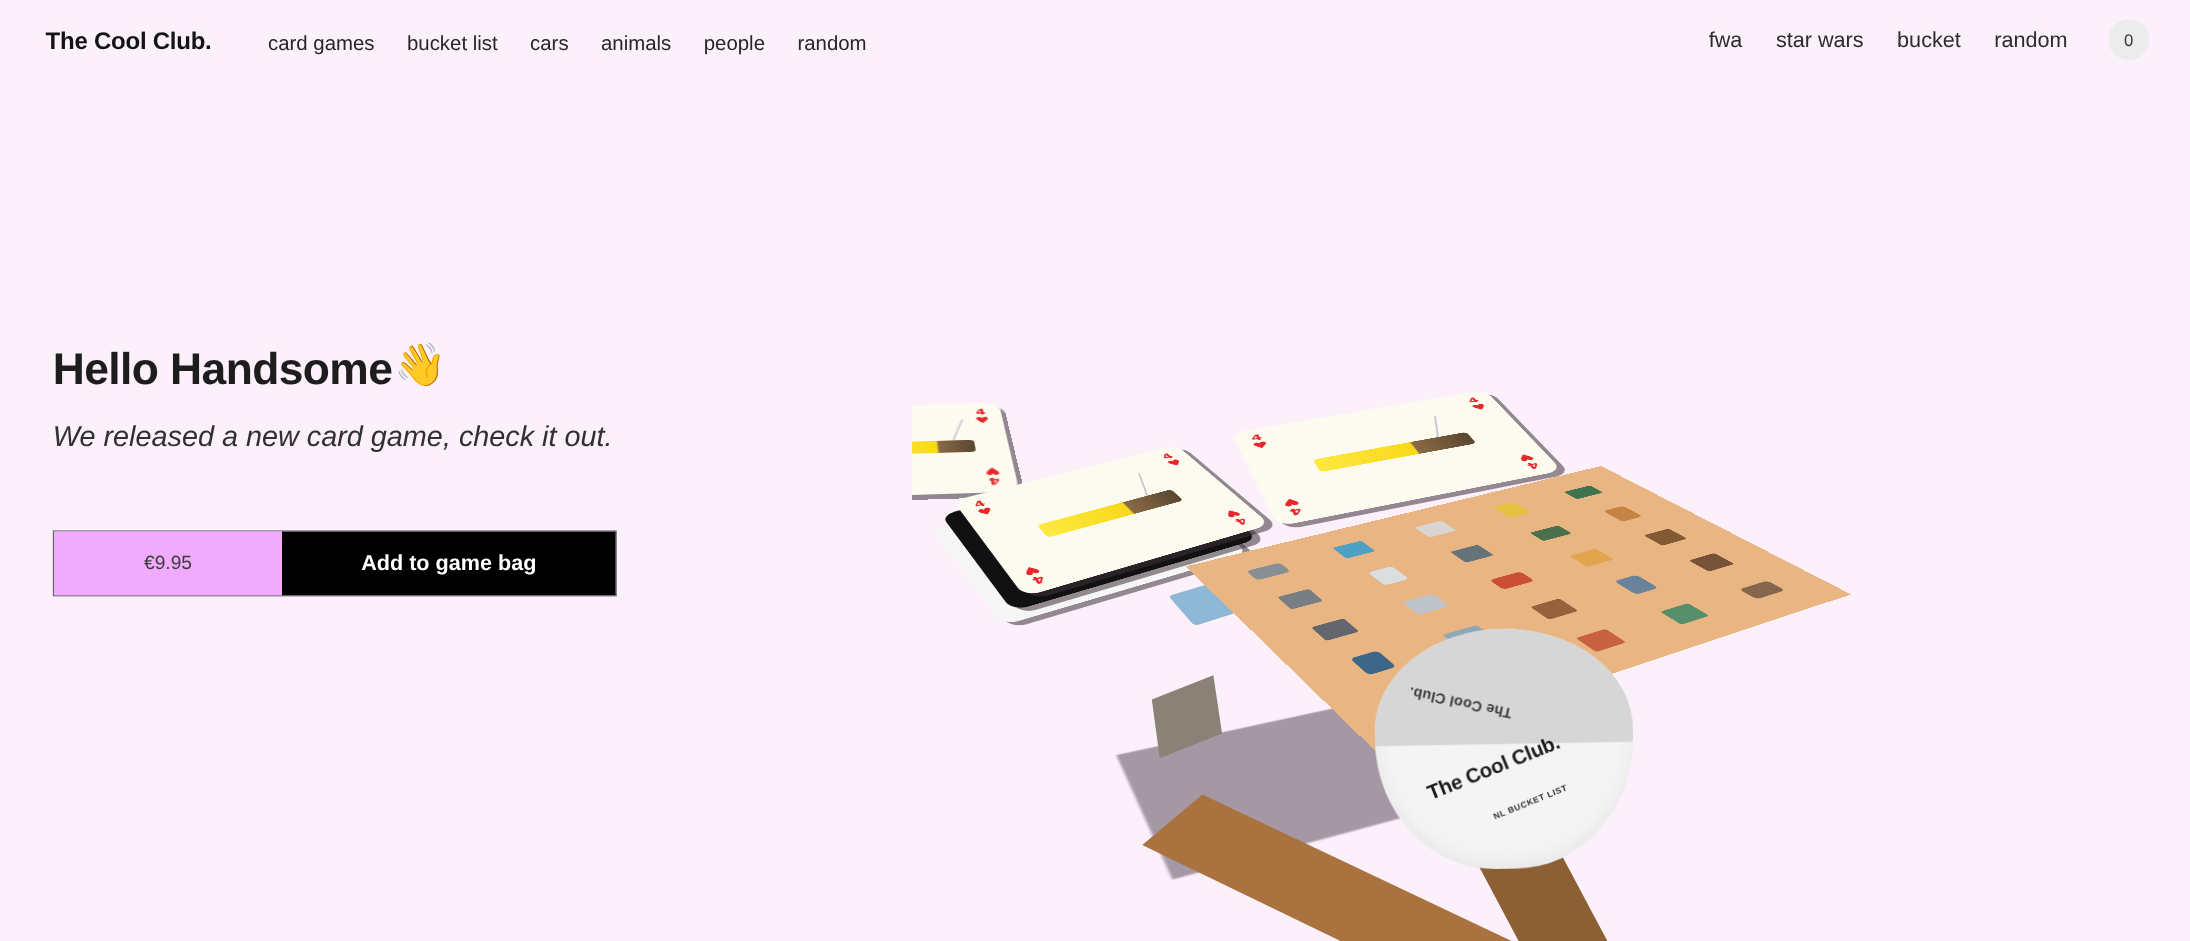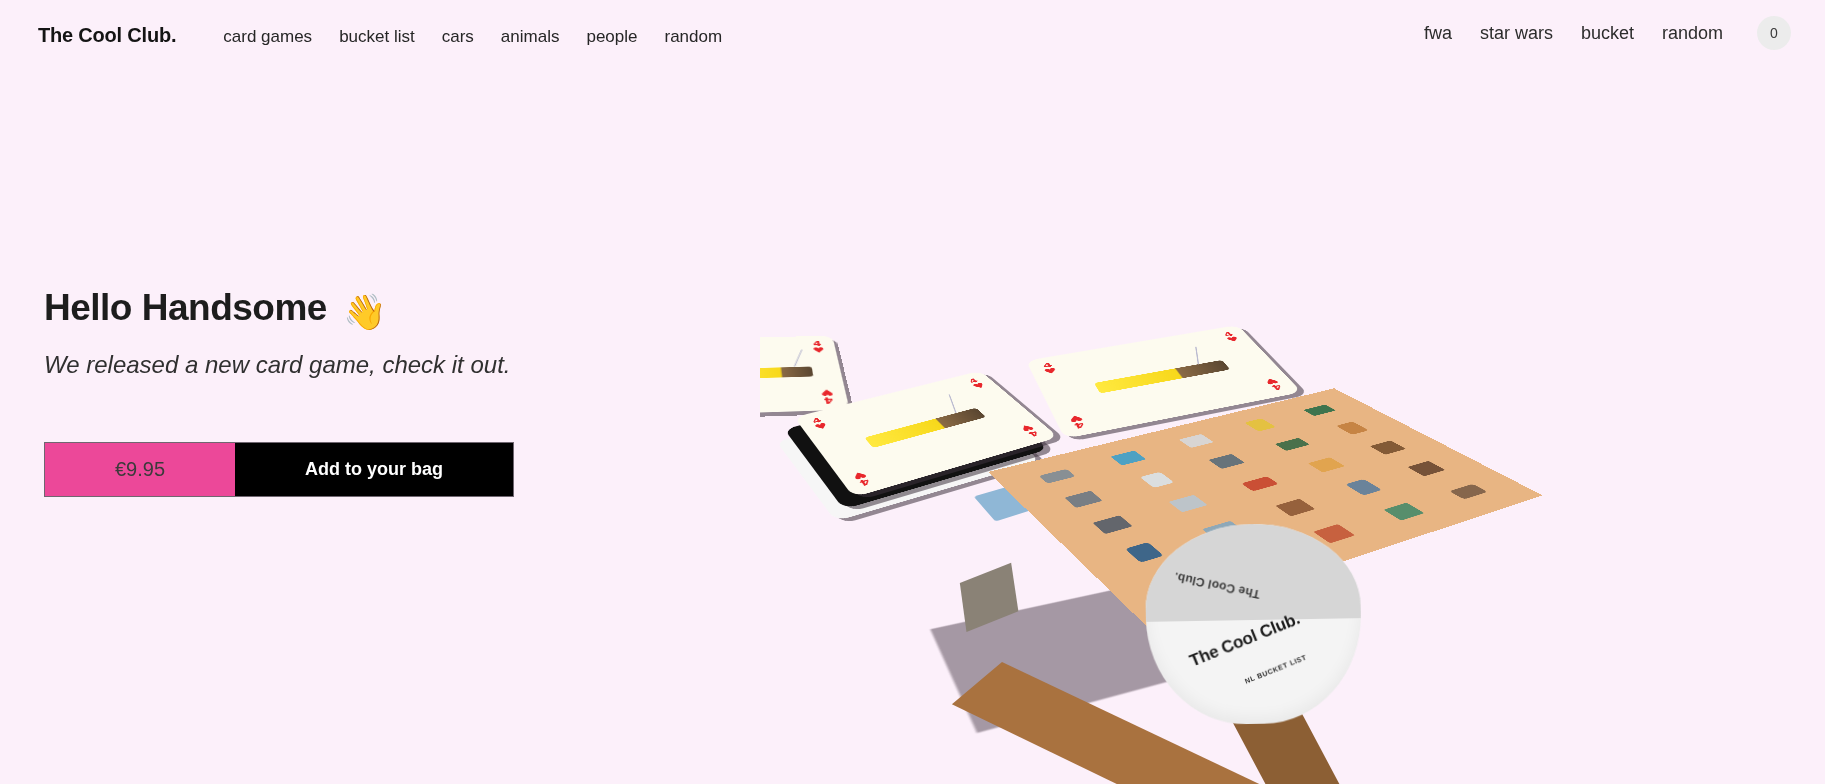--- a/index.html
+++ b/index.html
@@ -90,22 +90,22 @@
     top: 287px;
     width: 620px;
   }
 
   .hero-title {
     font-size: 37px;
     font-weight: 700;
     letter-spacing: -0.5px;
     color: #1d1d1d;
     display: flex;
-    align-items: flex-end;
-    gap: 16px;
+    align-items: flex-start;
+    gap: 2px;
     white-space: nowrap;
   }
 
   .wave-emoji { font-size: 35px; line-height: 1; display: inline-block; }
 
   .hero-sub {
     margin-top: 22px;
     font-size: 24px;
     color: #303030;
     white-space: nowrap;
@@ -122,23 +122,23 @@
     display: flex;
     border: 1px solid #6f6670;
     background: #fdf4fb;
   }
 
   .price-cell {
     width: 190px;
     display: flex;
     align-items: center;
     justify-content: center;
-    font-size: 20px;
+    font-size: 16px;
     color: #3b3b3b;
-    background: #ec4899;
+    background: #f0abfc;
     cursor: pointer;
   }
 
   .addbag-cell {
     flex: 1;
     background: #000000;
     color: #ffffff;
     display: flex;
     align-items: center;
     justify-content: center;
@@ -394,21 +394,21 @@
 <section class="hero">
   <h1 class="hero-title">
     <span>Hello Handsome</span>
     <span class="wave-emoji">👋</span>
   </h1>
   <p class="hero-sub">We released a new card game, check it out.</p>
 </section>
 
 <div class="buy-bar">
   <div class="price-cell">€9.95</div>
-  <button class="addbag-cell">Add to your bag</button>
+  <button class="addbag-cell">Add to game bag</button>
 </div>
 
 <div class="scene">
 
   <div class="box-shadow"></div>
 
   <div class="card" id="card-1">
 
     <span class="pip tr">
       <span class="rank">4</span>

